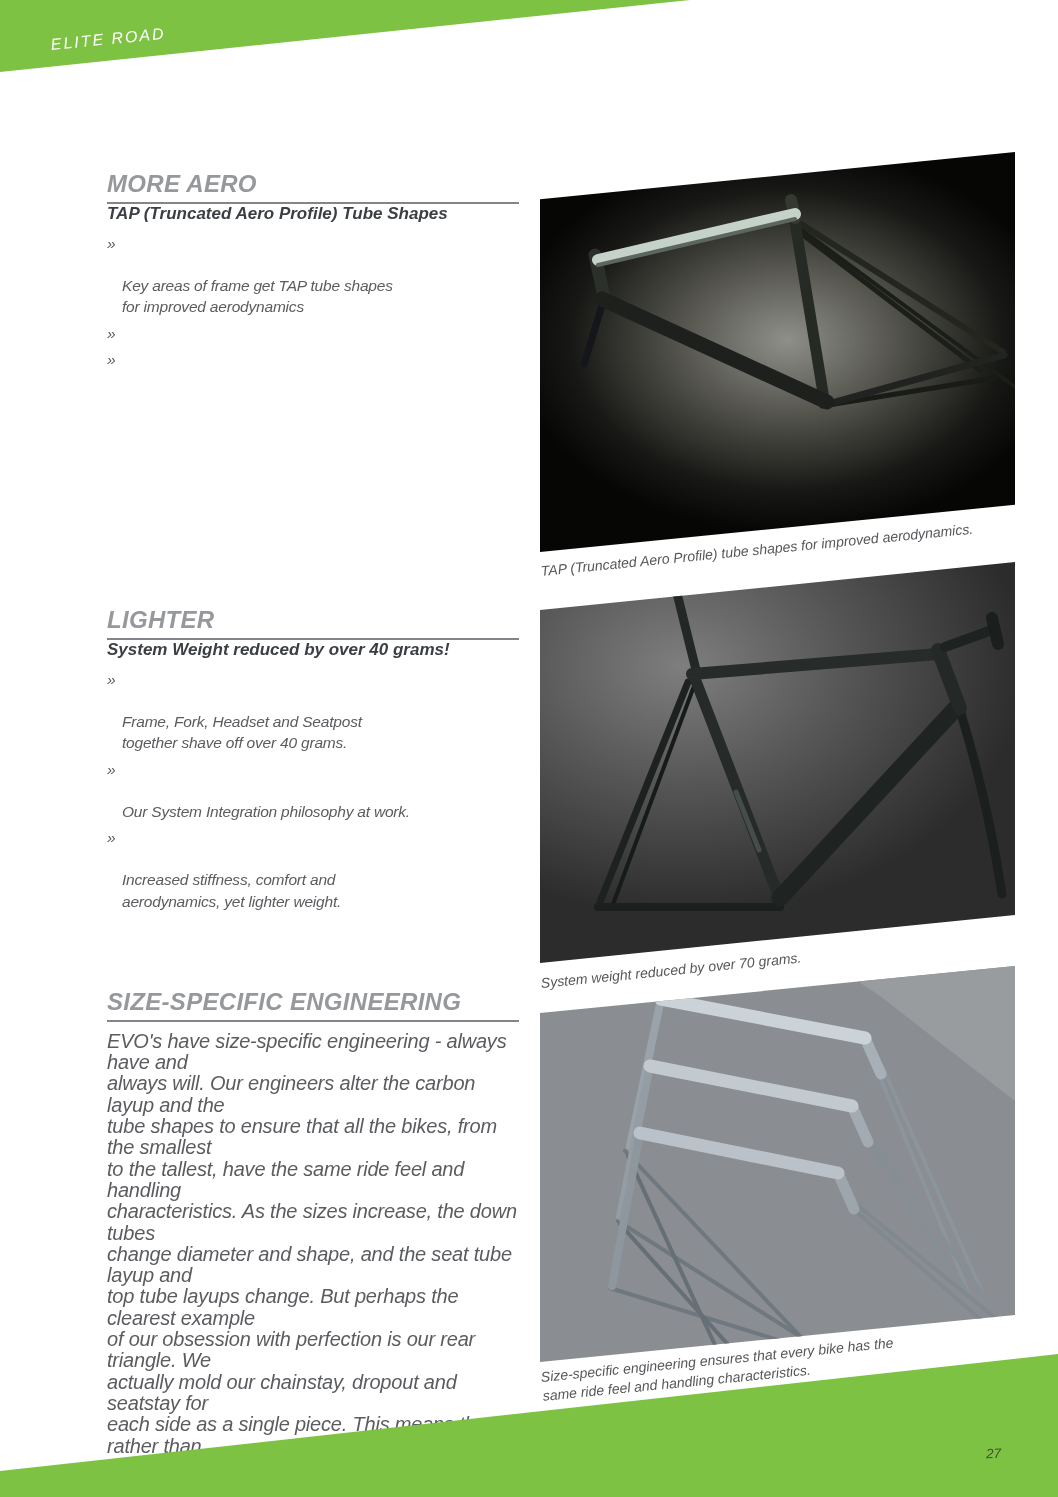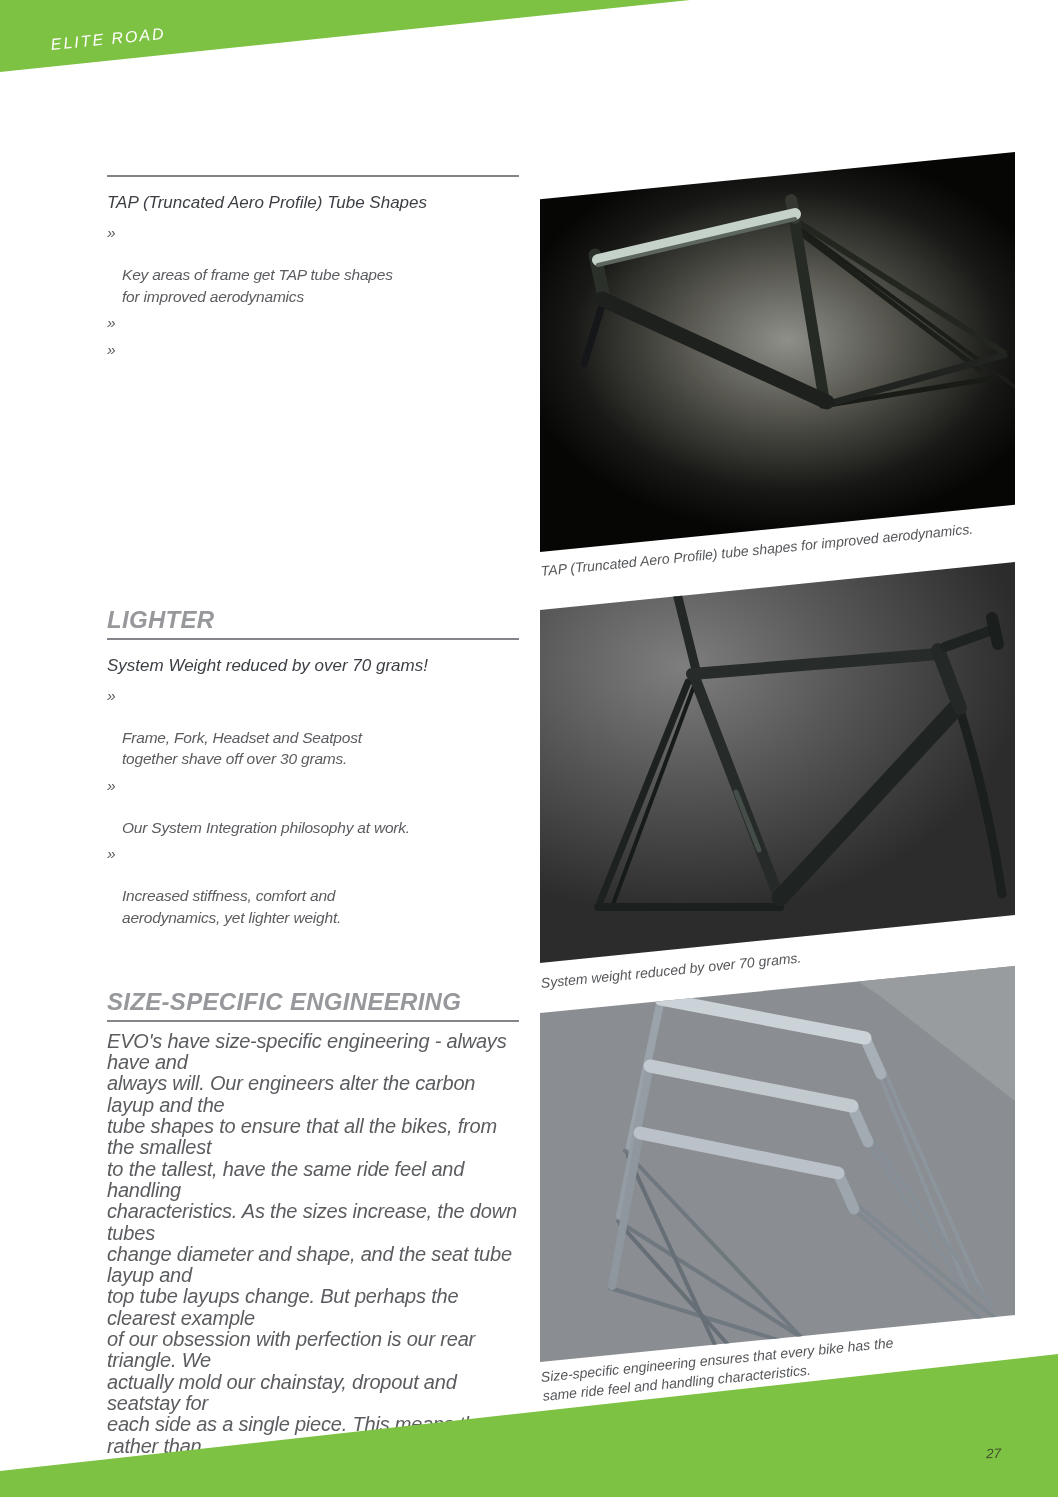--- a/index.html
+++ b/index.html
@@ -32,21 +32,21 @@
   }
 
   
   .sec { position:absolute; left:107px; width:412px; }
   .sec h2 {
     margin:0; font-size:24px; font-weight:bold; font-style:italic;
     color:#96989b; letter-spacing:0.3px; line-height:1.12;
   }
   .rule { height:2px; background:#83858a; margin-top:4px; }
   .sec h3 {
-    margin:16px 0 0 0; font-size:17px; font-weight:normal; font-style:italic;
+    margin:0 0 0 0; font-size:17px; font-weight:bold; font-style:italic;
     color:#3b3f44;
   }
   .bullets { margin-top:9px; display:flex; flex-direction:column; gap:5px; }
   .bullet {
     display:flex; font-style:italic; color:#5a5c5f;
     font-size:15.5px; line-height:21.5px; letter-spacing:-0.2px;
   }
   .bullet .marker { width:15px; flex:none; }
   .btext { white-space:pre-line;margin-top:42px; }
   .para {
@@ -86,46 +86,47 @@
 </style>
 </head>
 <body>
 
 <div class="page">
 
   <div class="header-band"></div>
   <div class="header-label">ELITE ROAD</div>
 
   <div class="sec" style="top:171px">
+    <h2>MORE AERO</h2>
     <div class="rule"></div>
     <h3>TAP (Truncated Aero Profile) Tube Shapes</h3>
     <div class="bullets">
       <div class="bullet">
         <span class="marker">»</span>
         <span class="btext">Key areas of frame get TAP tube shapes
 for improved aerodynamics</span>
       </div>
       <div class="bullet">
         <span class="marker">»</span>
       </div>
       <div class="bullet">
         <span class="marker">»</span>
       </div>
     </div>
   </div>
 
   <div class="sec" style="top:607px">
     <h2>LIGHTER</h2>
     <div class="rule"></div>
-    <h3>System Weight reduced by over 70 grams!</h3>
+    <h3>System Weight reduced by over 40 grams!</h3>
     <div class="bullets">
       <div class="bullet">
         <span class="marker">»</span>
         <span class="btext">Frame, Fork, Headset and Seatpost
-together shave off over 30 grams.</span>
+together shave off over 40 grams.</span>
       </div>
       <div class="bullet">
         <span class="marker">»</span>
         <span class="btext">Our System Integration philosophy at work.</span>
       </div>
       <div class="bullet">
         <span class="marker">»</span>
         <span class="btext">Increased stiffness, comfort and
 aerodynamics, yet lighter weight.</span>
       </div>

